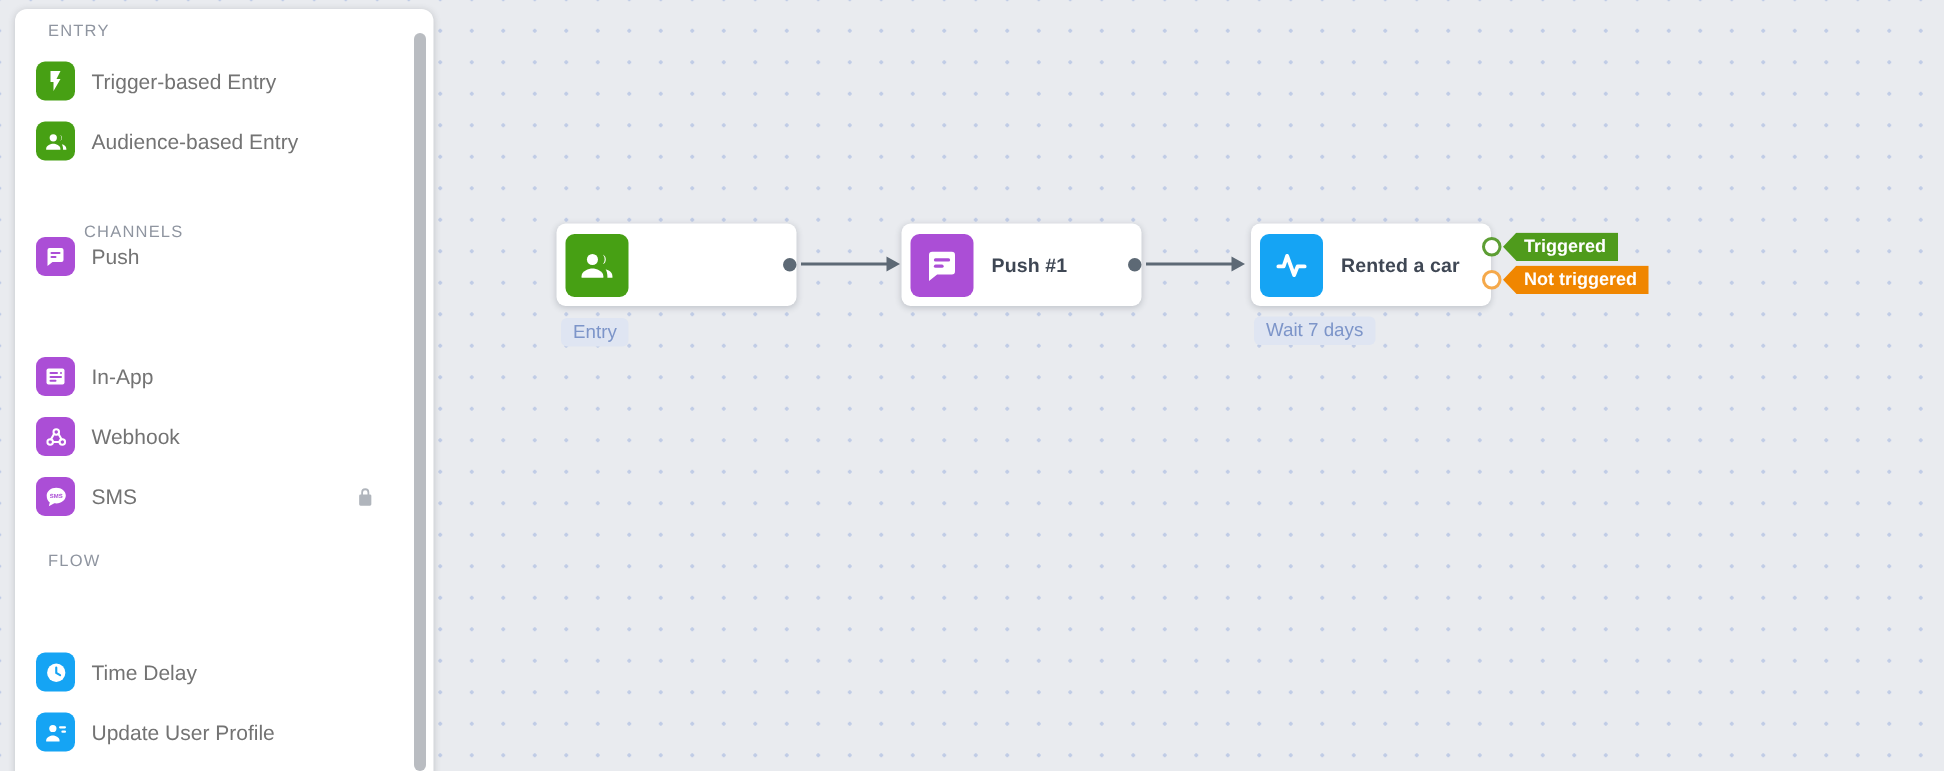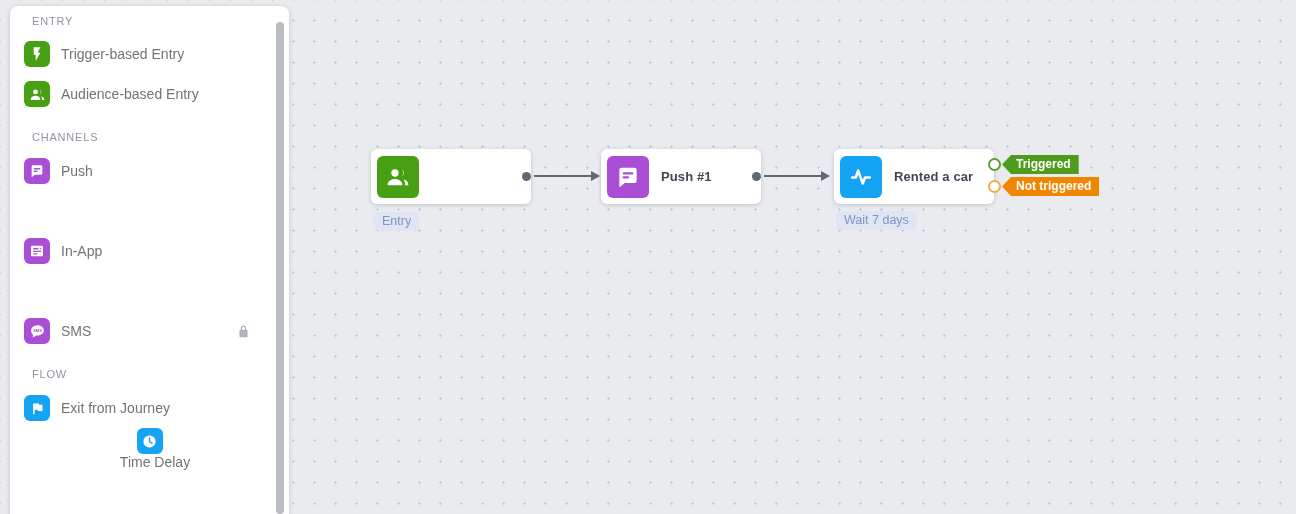--- a/index.html
+++ b/index.html
@@ -163,21 +163,21 @@
       <svg width="17" height="17" viewBox="0 0 24 24" fill="#fff">
         <circle cx="9.2" cy="8.3" r="3.4"></circle>
         <path d="M2.5 18.6c0-3.1 4.4-4.7 6.7-4.7s6.7 1.6 6.7 4.7v1H2.5z"></path>
         <path d="M15.6 5.3a3.4 3.4 0 0 1 0 6 4.6 4.6 0 0 0 0-6z"></path>
         <path d="M17.3 14.3c2 .6 4.2 1.8 4.2 4.3v1h-3.1v-1c0-1.8-.5-3.3-1.1-4.3z"></path>
       </svg>
     </div>
     <div class="side-label">Audience-based Entry</div>
   </div>
 
-  <div class="side-header" style="top:125px;">CHANNELS</div>
+  <div class="side-header" style="top:143px;margin-left:24px;">CHANNELS</div>
 
   <div class="side-item" style="top:145px;">
     <div class="icon-sq purple">
       <svg width="16" height="16" viewBox="0 0 24 24">
         <path fill="#fff" d="M6 3.5h12a2 2 0 0 1 2 2v10a2 2 0 0 1-2 2H9l-5 4v-16a2 2 0 0 1 2-2z"></path>
         <rect x="7" y="7.6" width="10" height="2" rx="1" fill="#ab4ed6"></rect>
         <rect x="7" y="11.4" width="6" height="2" rx="1" fill="#ab4ed6"></rect>
       </svg>
     </div>
     <div class="side-label">Push</div>
@@ -190,52 +190,68 @@
         <rect x="3" y="4" width="18" height="16" rx="2" fill="#fff"></rect>
         <rect x="6" y="7.6" width="8.5" height="2" rx="1" fill="#ab4ed6"></rect>
         <rect x="16.5" y="7.6" width="2" height="2" rx="1" fill="#ab4ed6"></rect>
         <rect x="6" y="11.6" width="12.5" height="2" rx="1" fill="#ab4ed6"></rect>
         <rect x="6" y="15.3" width="7" height="2" rx="1" fill="#ab4ed6"></rect>
       </svg>
     </div>
     <div class="side-label">In-App</div>
   </div>
 
+  <div class="side-item" style="top:265px;">
+    <div class="icon-sq purple">
+      <svg width="17" height="17" viewBox="0 0 24 24" fill="none" stroke="#fff" stroke-width="1.9" stroke-linecap="round">
+        <circle cx="6.3" cy="16.5" r="2.6"></circle>
+        <circle cx="17.7" cy="16.5" r="2.6"></circle>
+        <circle cx="12" cy="7" r="2.6"></circle>
+        <path d="M10 8.8 7 14"></path>
+        <path d="M14 8.8 17 14"></path>
+        <path d="M8.9 16.5h6.2"></path>
+      </svg>
+    </div>
+    <div class="side-label">Webhook</div>
+  </div>
 
   <div class="side-item" style="top:305px;">
     <div class="icon-sq purple">
       <svg width="17" height="17" viewBox="0 0 24 24">
         <path fill="#fff" d="M12 3c5 0 9 3.2 9 7.4s-4 7.4-9 7.4c-.6 0-1.2-.05-1.8-.14L5 20.5l.9-3.6C4.1 15.6 3 13.6 3 10.4 3 6.2 7 3 12 3z"></path>
         <text x="12" y="12.7" font-size="5.6" font-weight="bold" fill="#ab4ed6" text-anchor="middle" font-family="Liberation Sans, sans-serif">SMS</text>
       </svg>
     </div>
     <div class="side-label">SMS</div>
     <div class="lock">
       <svg width="15" height="15" viewBox="0 0 24 24" fill="#b0b5bc">
         <path d="M12 2.5a4.3 4.3 0 0 0-4.3 4.3V9H7a1.5 1.5 0 0 0-1.5 1.5v9A1.5 1.5 0 0 0 7 21h10a1.5 1.5 0 0 0 1.5-1.5v-9A1.5 1.5 0 0 0 17 9h-.7V6.8A4.3 4.3 0 0 0 12 2.5zm-2.4 6.5V6.8a2.4 2.4 0 0 1 4.8 0V9z"></path>
       </svg>
     </div>
   </div>
 
   <div class="side-header" style="top:362px;">FLOW</div>
 
-  <div class="side-item" style="top:382px;">
-    <div class="icon-sq blue">
-      <svg width="15" height="15" viewBox="0 0 24 24" fill="#fff">
-        <path d="M14.4 6 14 4H5v17h2.4v-7h4.8l.4 2H20V6z"></path>
-      </svg>
-    </div>
-    <div class="side-label">Exit from Journey</div>
-  </div>
-
-  <div class="side-item" style="top:422px;flex-direction:column;">
+
+  <div class="side-item" style="top:422px;">
     <div class="icon-sq blue">
       <svg width="17" height="17" viewBox="0 0 24 24">
         <circle cx="12" cy="12" r="8.6" fill="#fff"></circle>
         <path d="M12 7v5.2l3.6 2.1" stroke="#15a4f4" stroke-width="2" fill="none" stroke-linecap="round"></path>
       </svg>
     </div>
     <div class="side-label">Time Delay</div>
   </div>
 
+  <div class="side-item" style="top:462px;">
+    <div class="icon-sq blue">
+      <svg width="17" height="17" viewBox="0 0 24 24" fill="#fff">
+        <circle cx="8.8" cy="8" r="3.4"></circle>
+        <path d="M2.5 19.2c0-3.1 4.2-4.6 6.3-4.6s6.3 1.5 6.3 4.6v1H2.5z"></path>
+        <rect x="14.6" y="5.8" width="6.6" height="2.1" rx="1"></rect>
+        <rect x="16.8" y="9.9" width="4.4" height="2.1" rx="1"></rect>
+      </svg>
+    </div>
+    <div class="side-label">Update User Profile</div>
+  </div>
 
   <div class="scroll-thumb"></div>
 </div>
 
 </body></html>

